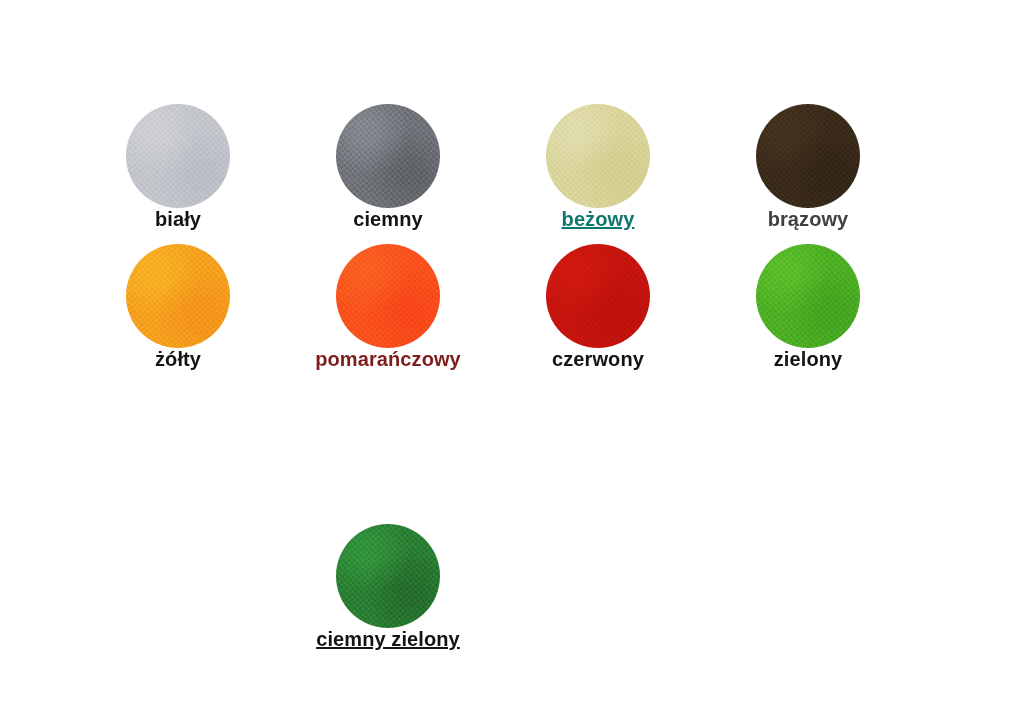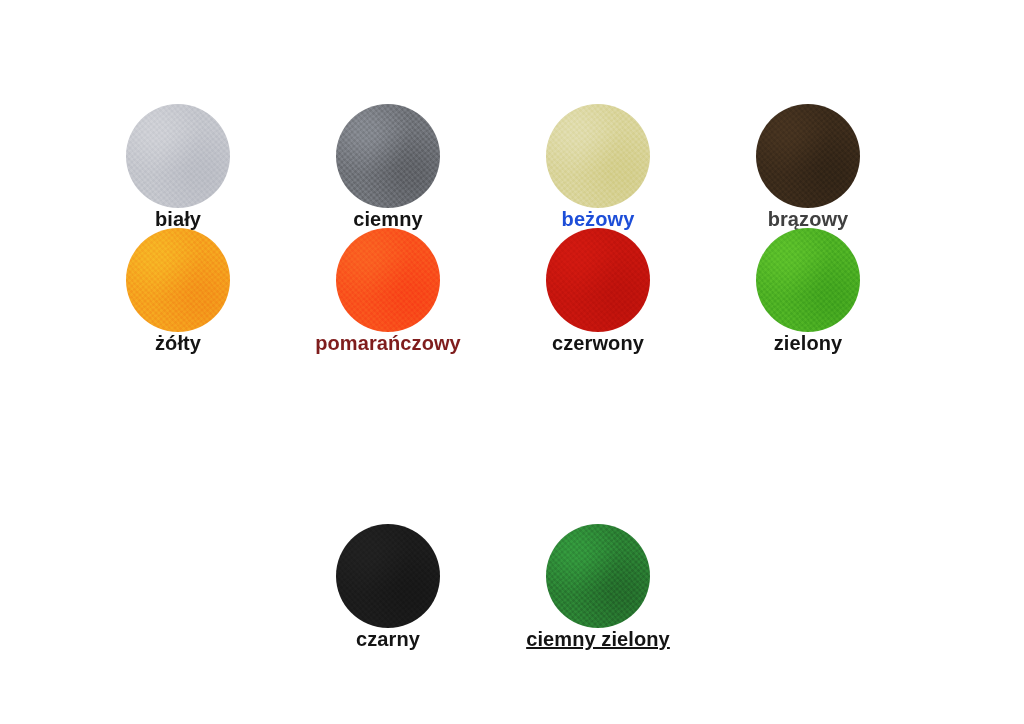--- a/index.html
+++ b/index.html
@@ -55,41 +55,41 @@
   .swatch-label {
     font-size: 20px;
     font-weight: bold;
     color: #141414;
     letter-spacing: 0.1px;
     white-space: nowrap;
     text-align: center;
   }
   
   #row-1 { position: absolute; left: 73px; top: 104px; }
-  #row-2 { position: absolute; left: 73px; top: 228px; }
+  #row-2 { position: absolute; left: 73px; top: 244px; }
   #row-3 { position: absolute; left: 73px; top: 384px; }
   #row-4 { position: absolute; left: 283px; top: 524px; }
 </style>
 </head>
 <body style="background-color: rgb(255, 255, 255);">
 
 <div id="swatch-board" style="background-color: rgb(255, 255, 255);">
 
   <div class="swatch-row" id="row-1">
     <div class="swatch-cell">
       <div class="swatch-disc" style="background-color: rgb(195, 197, 204);"></div>
       <div class="swatch-label" style="color: rgb(20, 20, 20);">biały</div>
     </div>
     <div class="swatch-cell">
       <div class="swatch-disc" style="background-color: rgb(111, 114, 120);"></div>
       <div class="swatch-label" style="color: rgb(20, 20, 20);">ciemny</div>
     </div>
     <div class="swatch-cell">
       <div class="swatch-disc" style="background-color: rgb(217, 212, 154);"></div>
-      <div class="swatch-label" style="color: #1d4ed8;">beżowy</div>
+      <div class="swatch-label" style="color: #0f766e; text-decoration: underline;">beżowy</div>
     </div>
     <div class="swatch-cell">
       <div class="swatch-disc" style="background-color: rgb(58, 42, 26);"></div>
       <div class="swatch-label" style="color: #404040;">brązowy</div>
     </div>
   </div>
 
   <div class="swatch-row" id="row-2">
     <div class="swatch-cell">
       <div class="swatch-disc" style="background-color: rgb(245, 160, 30);"></div>
@@ -105,22 +105,18 @@
     </div>
     <div class="swatch-cell">
       <div class="swatch-disc" style="background-color: rgb(76, 175, 35);"></div>
       <div class="swatch-label" style="color: rgb(20, 20, 20);">zielony</div>
     </div>
   </div>
 
 
   <div class="swatch-row" id="row-4">
     <div class="swatch-cell">
-      <div class="swatch-disc" style="background-color: rgb(27, 27, 27);"></div>
-      <div class="swatch-label" style="color: rgb(20, 20, 20);">czarny</div>
-    </div>
-    <div class="swatch-cell">
       <div class="swatch-disc" style="background-color: rgb(42, 125, 50);"></div>
       <div class="swatch-label" style="color: rgb(20, 20, 20); text-decoration: underline;">ciemny zielony</div>
     </div>
   </div>
 
 </div>
 
 </body></html>

